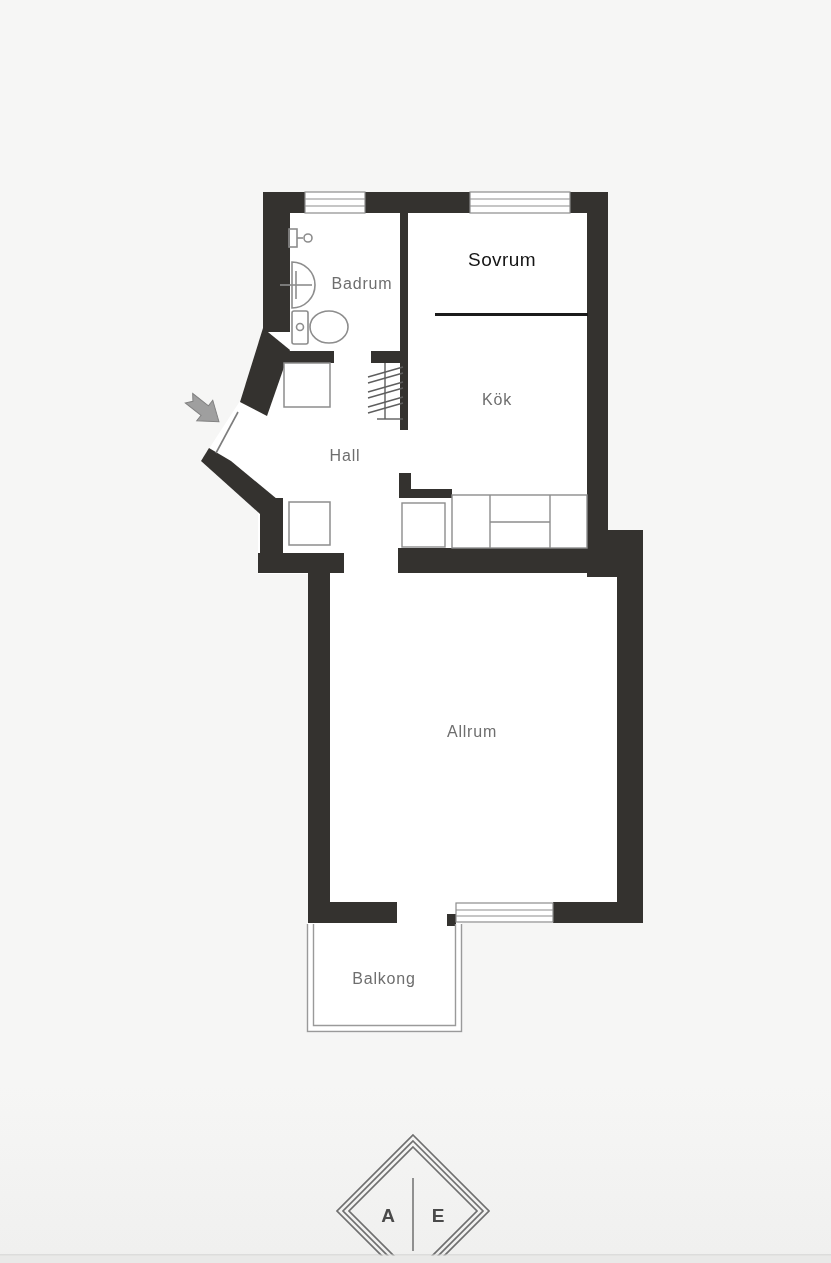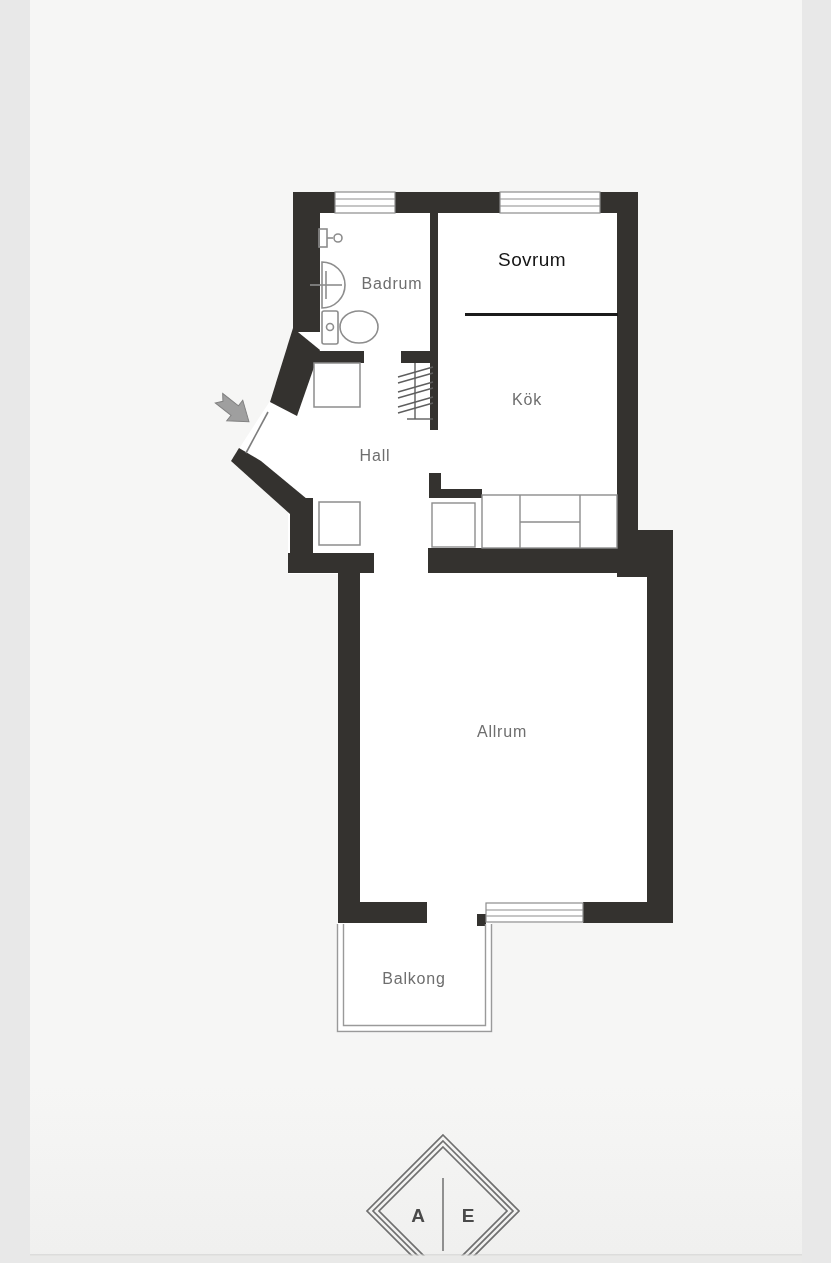--- a/index.html
+++ b/index.html
@@ -2,21 +2,21 @@
 <html><head>
 <meta charset="utf-8">
 <style>
   html, body {
     margin: 0;
     padding: 0;
     background: #e8e8e8;
   }
   .stage {
     position: relative;
-    width: 772px;
+    width: 831px;
     height: 1263px;
     margin: 0 auto;
     overflow: hidden;
     background: linear-gradient(180deg, #f6f6f5 0%, #f6f6f5 86%, #f0f0ef 99%, #eeeeed 100%);
     font-family: "Liberation Sans", sans-serif;
     text-align: right;
   }
   .plan-svg { position: absolute; left: 0; top: 0; display: block; }
   .room-label {
     font-family: "Liberation Sans", sans-serif;

